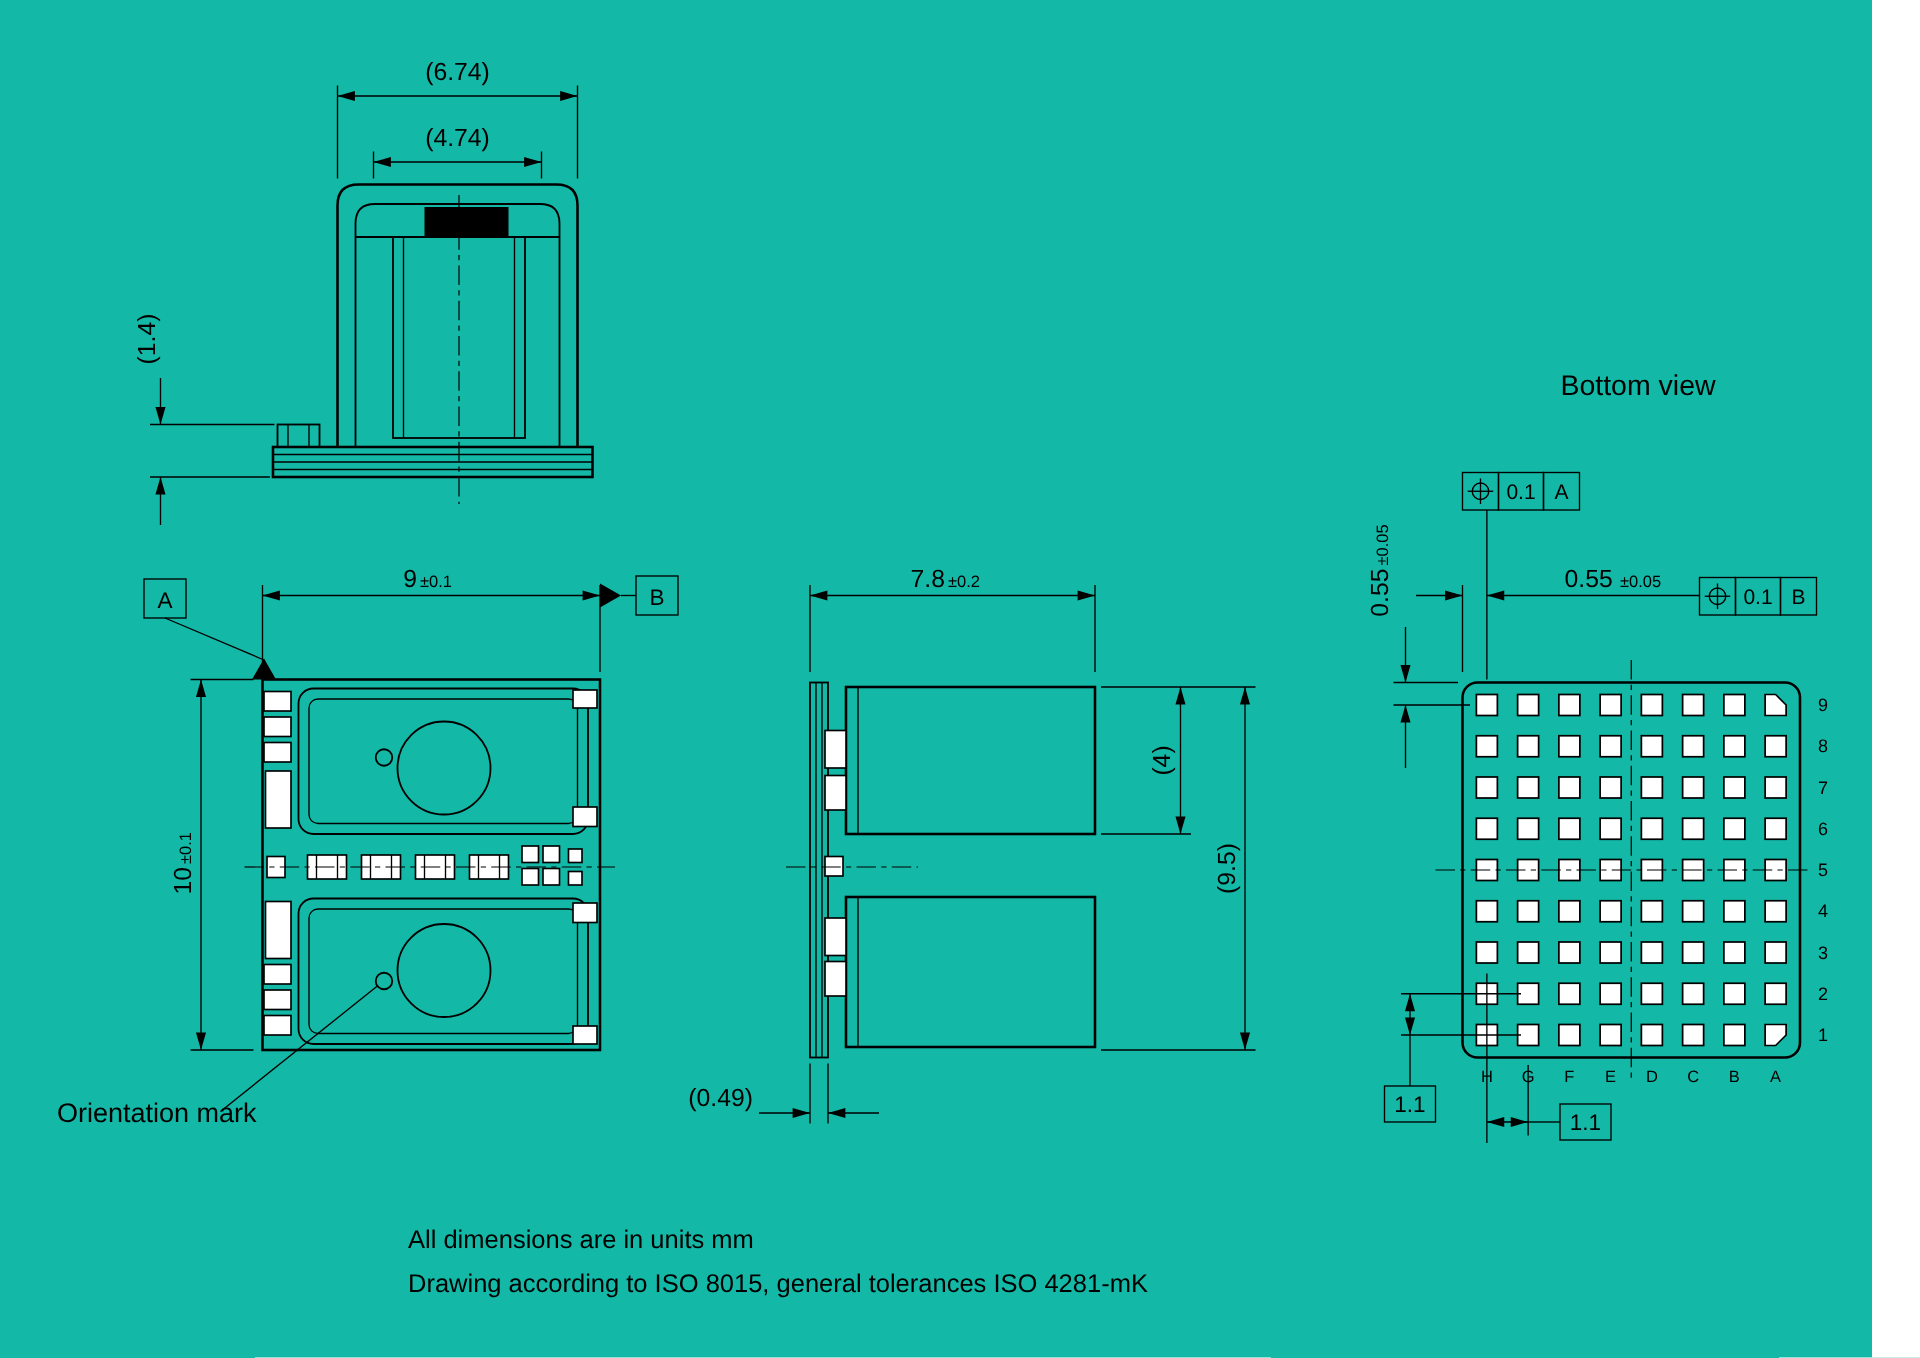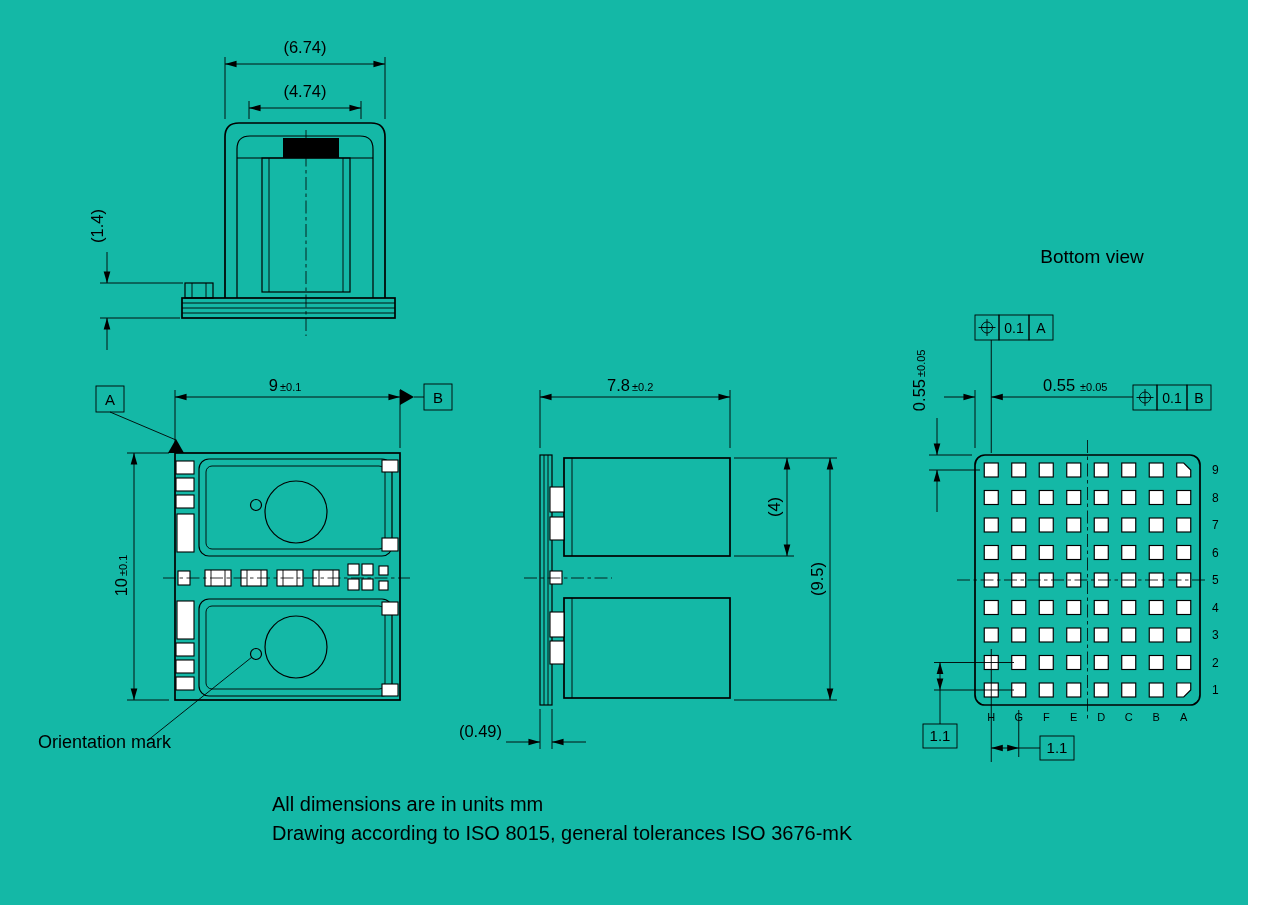--- a/index.html
+++ b/index.html
@@ -13,21 +13,21 @@
   .padw{fill:#fff;stroke:#000;stroke-width:1.1;}
   .ball{fill:#fff;stroke:#000;stroke-width:1.15;}
   .dim{font-size:16.5px;}
   .dimtol{font-size:11px;}
   .boxtxt{font-size:15px;}
   .fcftxt{font-size:14px;}
   .tiny{font-size:12px;}
   .tinier{font-size:11px;}
   .lbl{font-size:18px;}
   .title{font-size:19px;}
-  .notes{position:absolute;left:272px;top:790px;font-size:20px;color:#000;line-height:29px;white-space:nowrap;}
+  .notes{position:absolute;left:272px;top:812px;font-size:17px;color:#000;line-height:29px;white-space:nowrap;}
   .proj-sym{display:inline-block;vertical-align:-8px;margin:0 3px;}
 </style>
 </head>
 <body>
 
 <div class="canvas">
 <svg width="1280" height="905" viewBox="0 0 1280 905">
   <defs>
     <marker id="arr" viewBox="0 0 12 8" refX="11.5" refY="4" markerWidth="13" markerHeight="9" markerUnits="userSpaceOnUse" orient="auto-start-reverse">
       <path d="M0.8,0.9 L11.5,4 L0.8,7.1 Z" fill="#000"></path>
@@ -367,15 +367,15 @@
       <text class="tinier" x="1128.75" y="721" text-anchor="middle">C</text>
       <text class="tinier" x="1156.25" y="721" text-anchor="middle">B</text>
       <text class="tinier" x="1183.75" y="721" text-anchor="middle">A</text>
     </g>
   </g>
 </svg>
 
 
 <div class="notes">
   <div><span>All dimensions are in units mm</span></div>
-  <div><span>Drawing according to ISO 8015, general tolerances ISO 3676-mK</span></div>
+  <div><span>Drawing according to ISO 8015, general tolerances ISO 4281-mK</span></div>
 </div>
 </div>
 
 </body></html>

